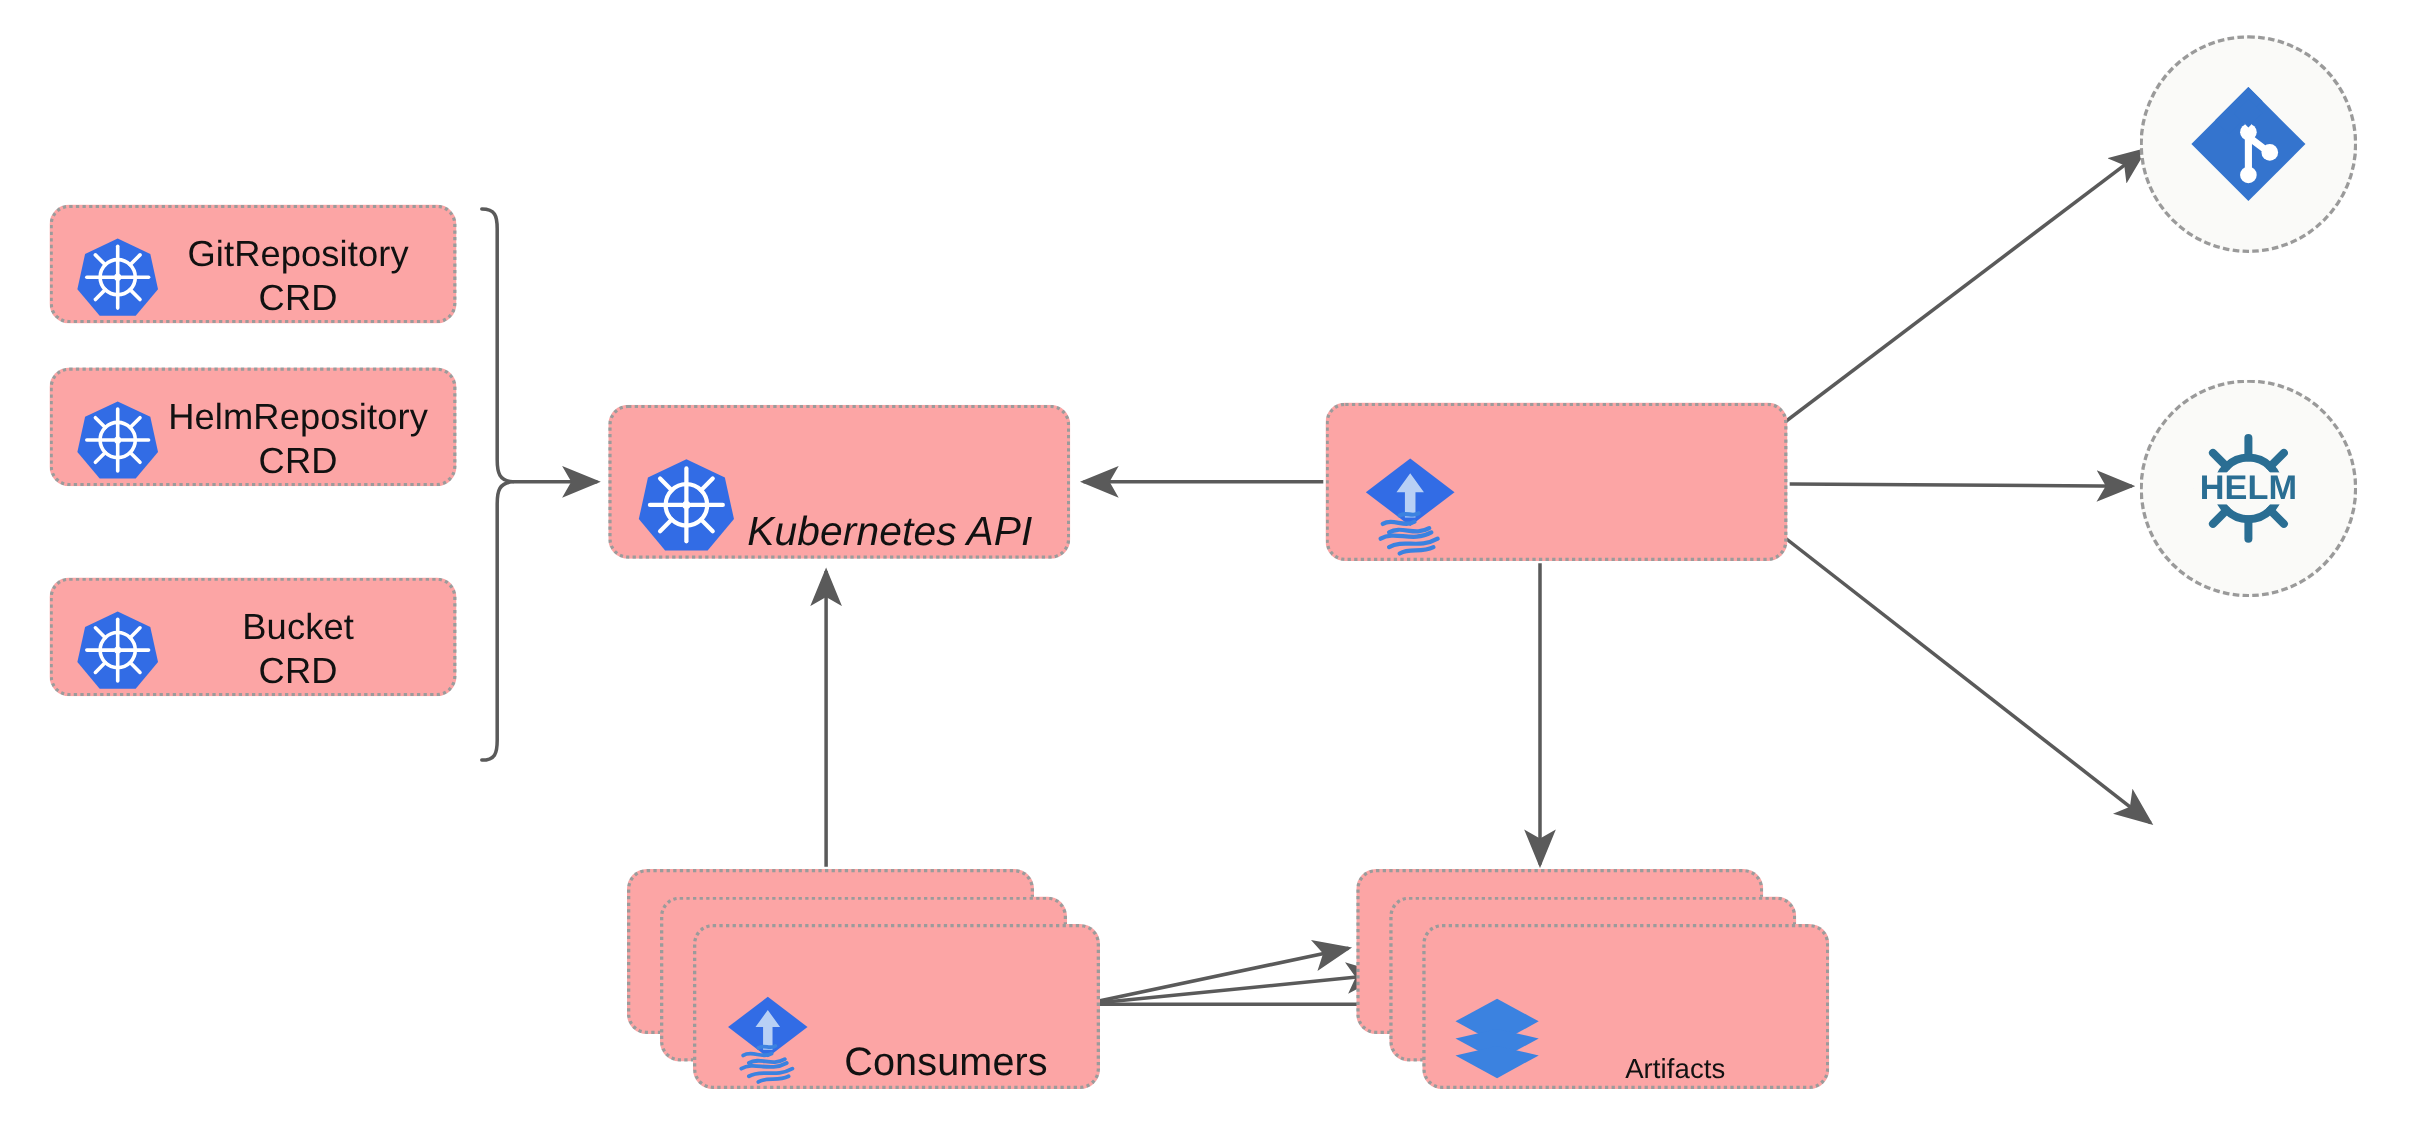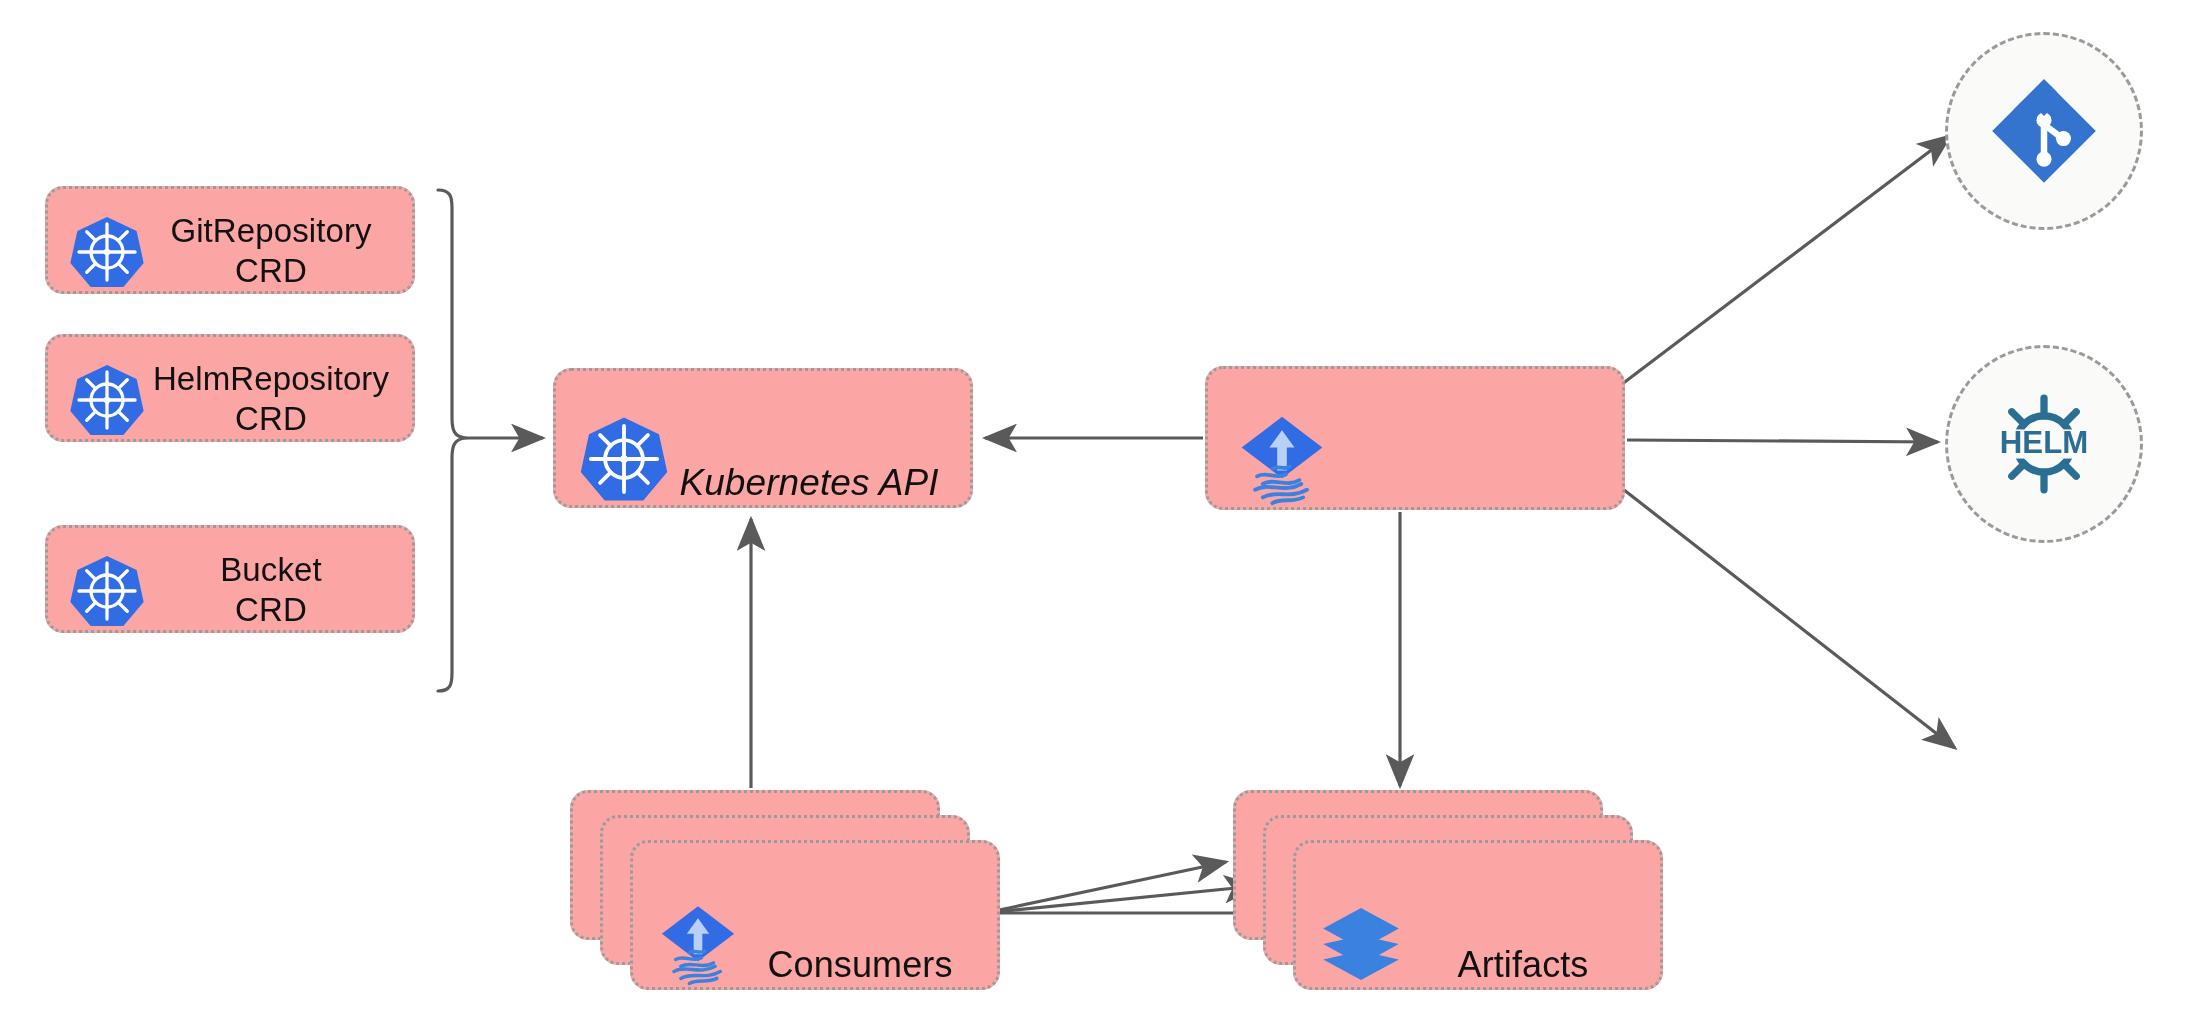--- a/index.html
+++ b/index.html
@@ -105,21 +105,21 @@
   #node-consumers-front .card-label { font-size: 36px; }
 
   
   #node-artifacts-back  { left: 1233px; top: 790px; width: 370px; height: 150px; }
   #node-artifacts-mid   { left: 1263px; top: 815px; width: 370px; height: 150px; }
   #node-artifacts-front {
     left: 1293px; top: 840px; width: 370px; height: 150px;
     padding: 0 10px 0 22px;
   }
   #node-artifacts-front .card-icon { width: 86px; height: 86px; }
-  #node-artifacts-front .card-label { font-size: 36px; }
+  #node-artifacts-front .card-label { font-size: 25px; }
 
   
   .circle {
     position: absolute;
     box-sizing: border-box;
     width: 198px;
     height: 198px;
     border-radius: 50%;
     border: 3px dashed #9a9a9a;
     background: #fafaf8;

